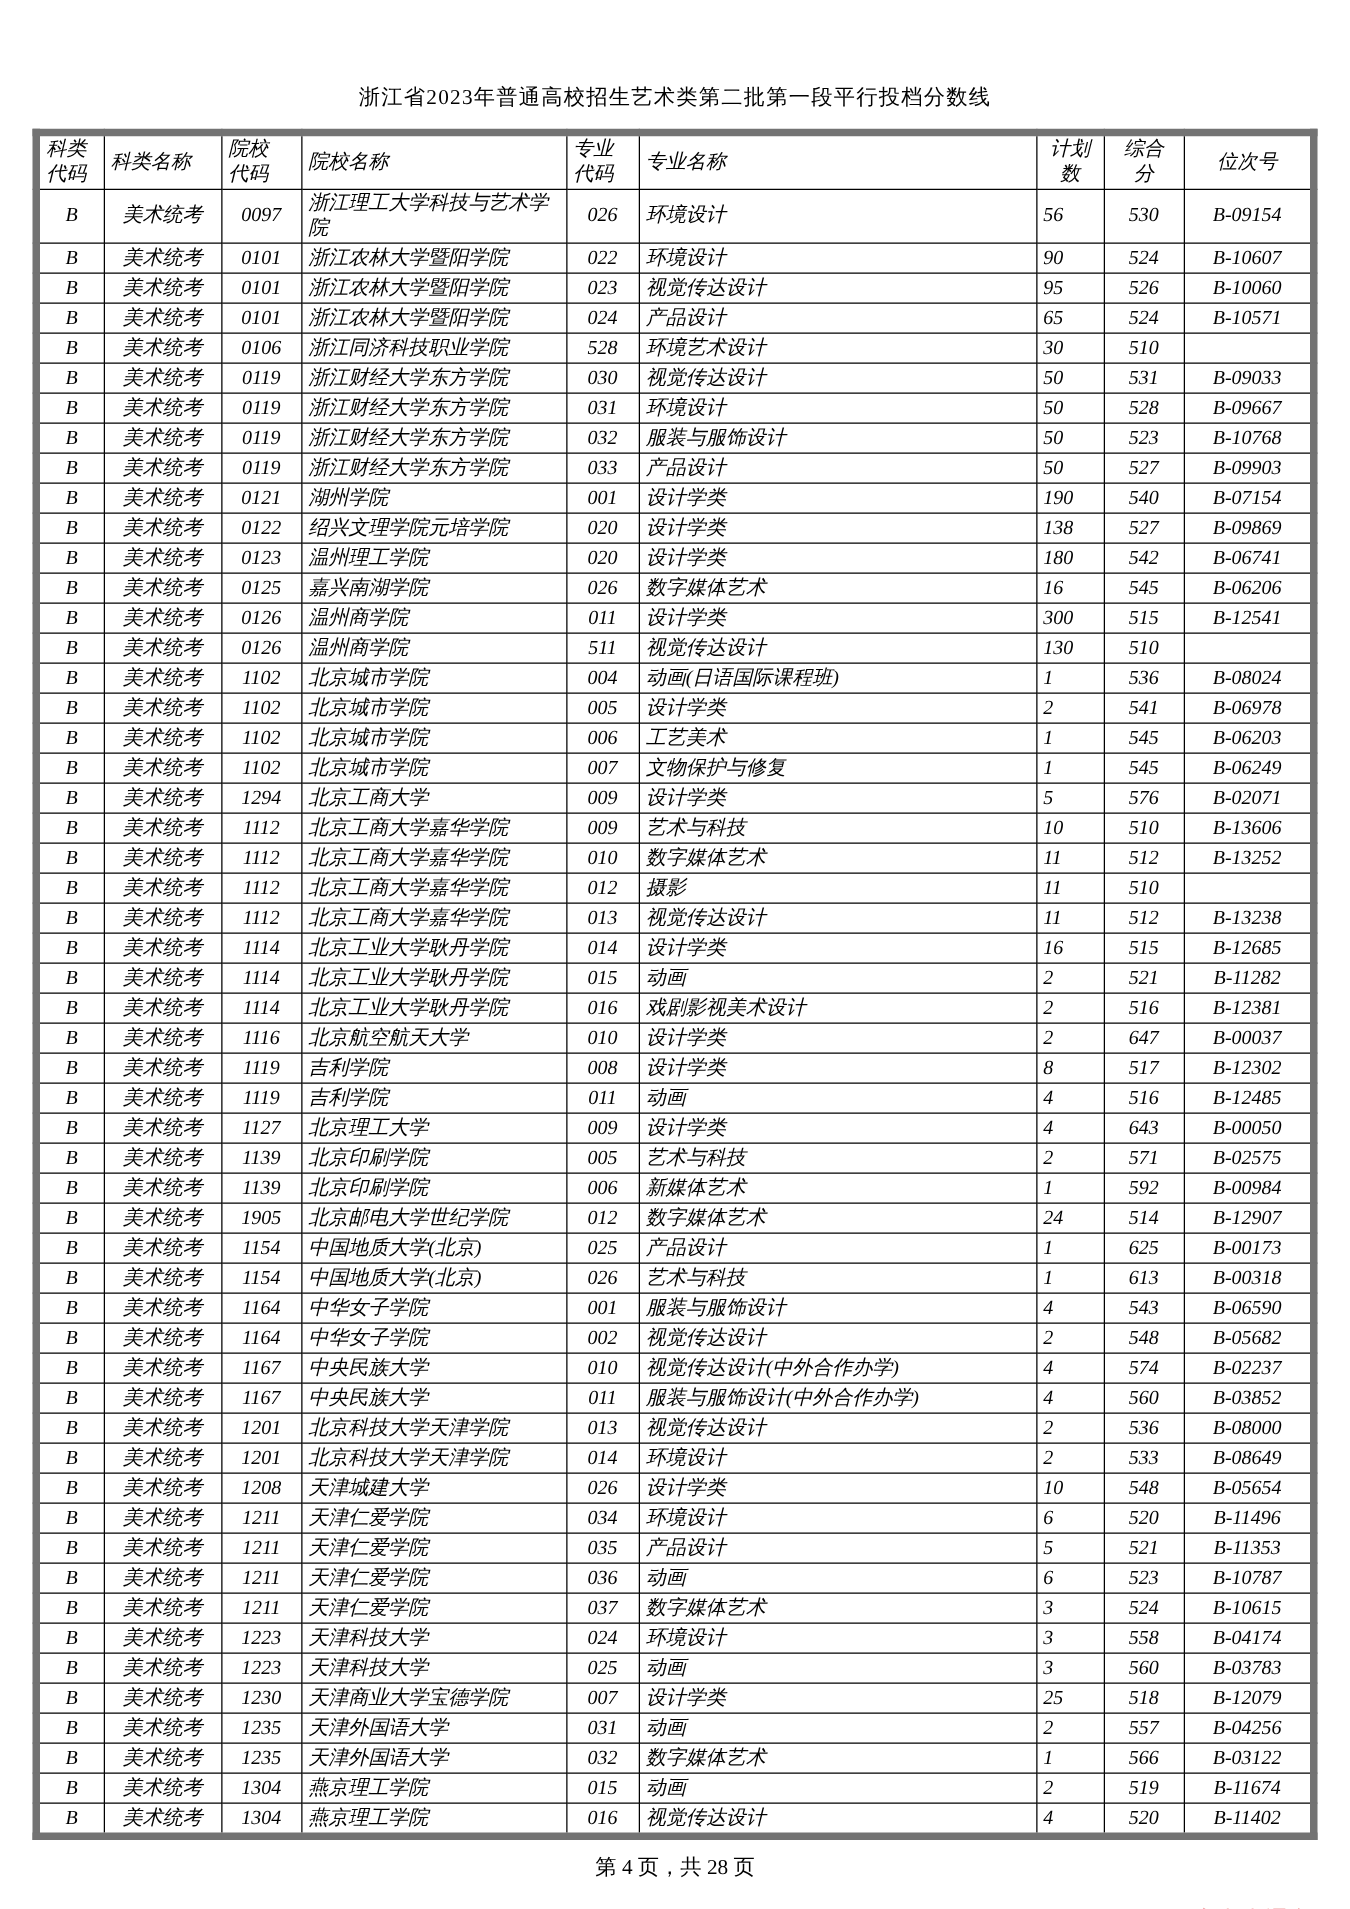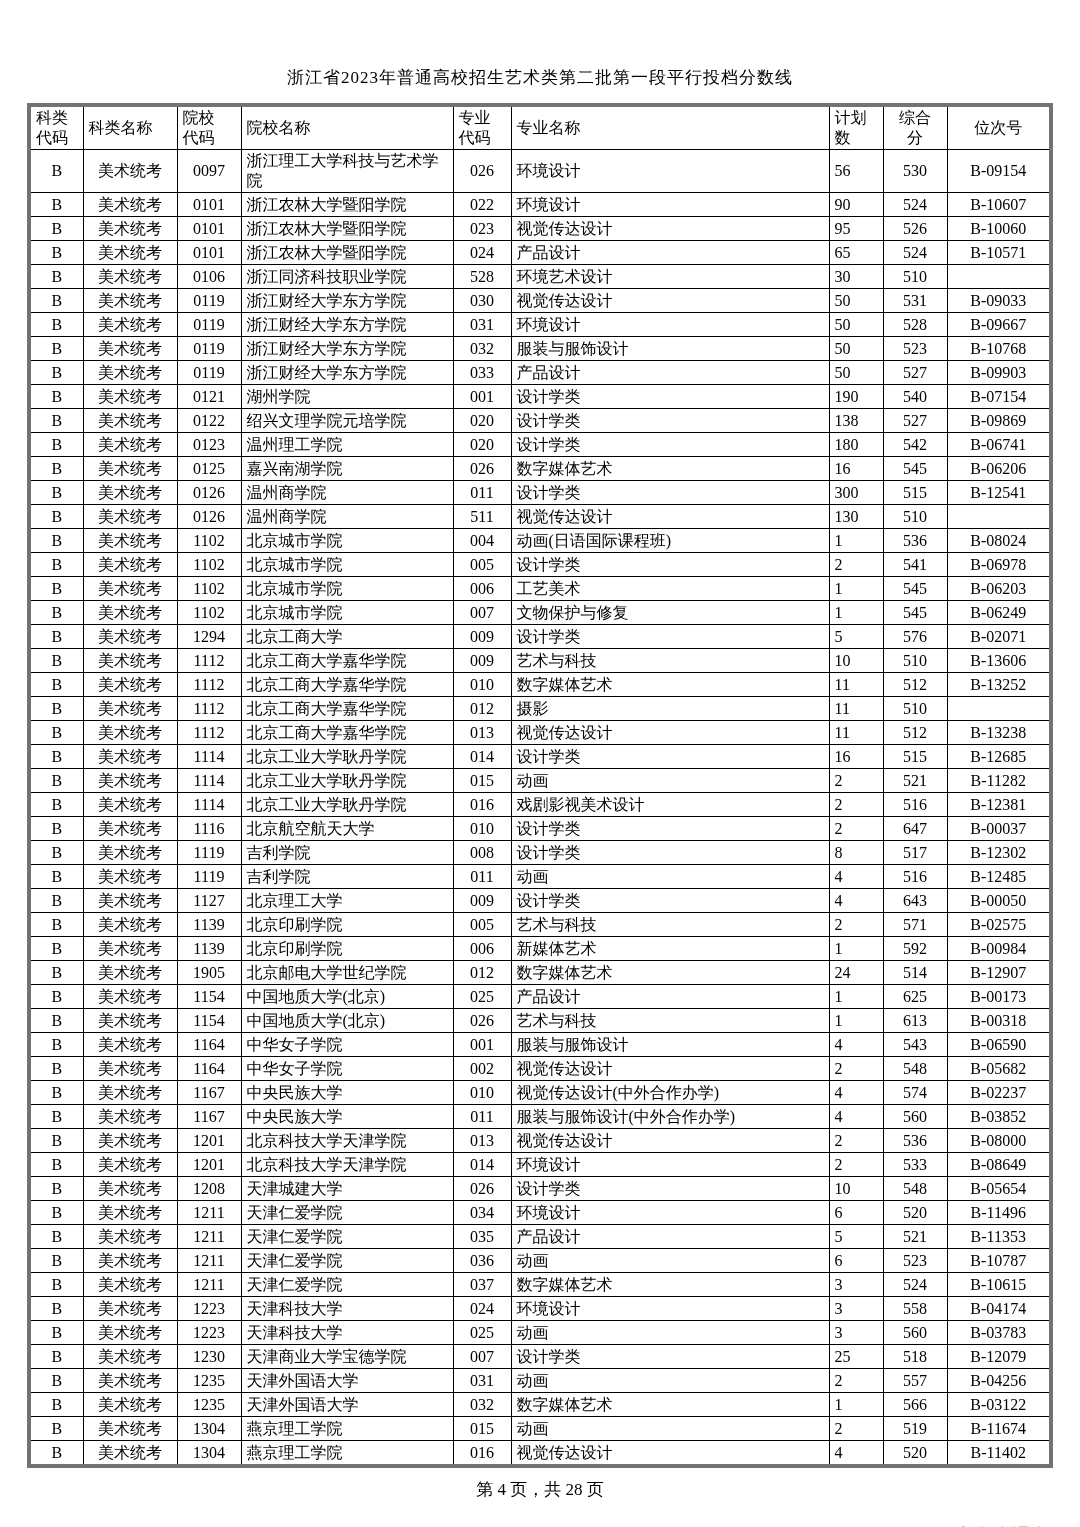--- a/index.html
+++ b/index.html
@@ -13,36 +13,37 @@
     padding-top:30px;
     text-align:center;
     font-size:17px;
     letter-spacing:1px;
   }
   table.score {
     border-collapse:collapse;
     table-layout:fixed;
     margin:14px auto 0 auto;
     width:1024px;
-    border:4px solid #737373;
+    border:6px solid #737373;
+    font-style:italic;
   }
   th, td {
     border:1px solid #000;
     font-size:16px;
     font-weight:normal;
     padding:1px 5px;
     line-height:1.25;
     overflow:hidden;
     vertical-align:middle;
   }
   thead th { height:40px; white-space:pre-line; }
   tbody td { height:21px; }
   
   .h0,.h1,.h2,.h3,.h4,.h5 { text-align:left; }
-  .h6 { text-align:left; }
+  .h6 { text-align:center; }
   .h7,.h8 { text-align:center; }
   .c0,.c1,.c2,.c4,.c7,.c8 { text-align:center; }
   .c3,.c5 { text-align:left; }
   .c6 { text-align:left; }
   .footer {
     margin-top:10px;
     text-align:center;
     font-size:17px;
   }
   .watermark {

